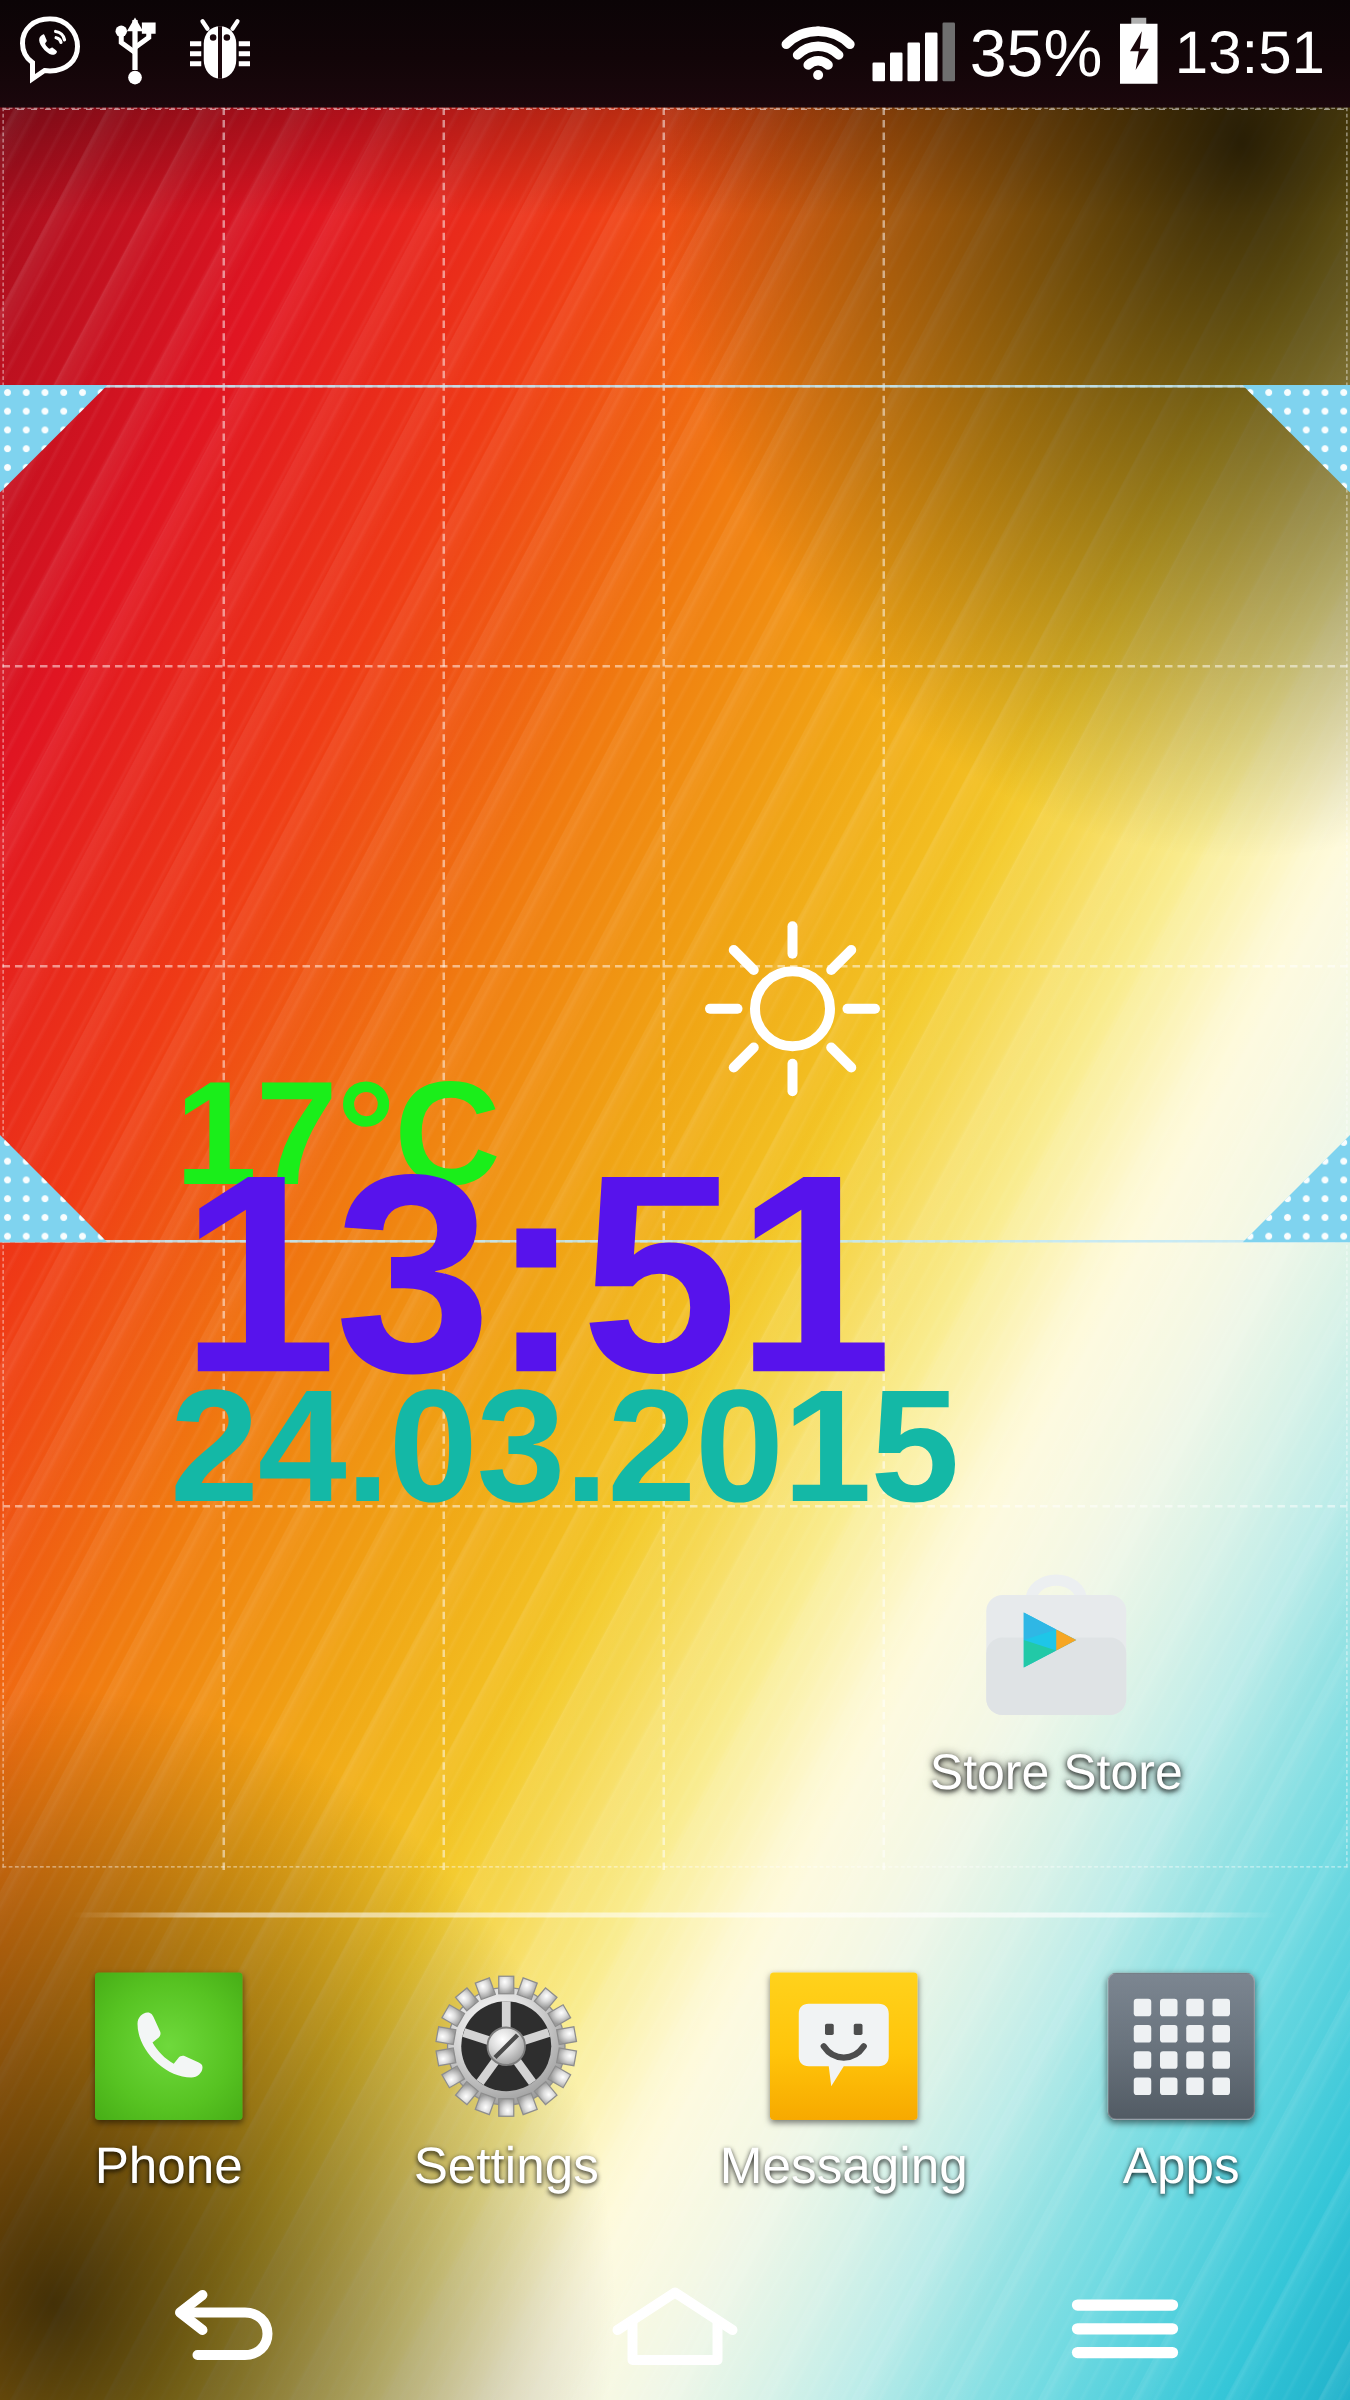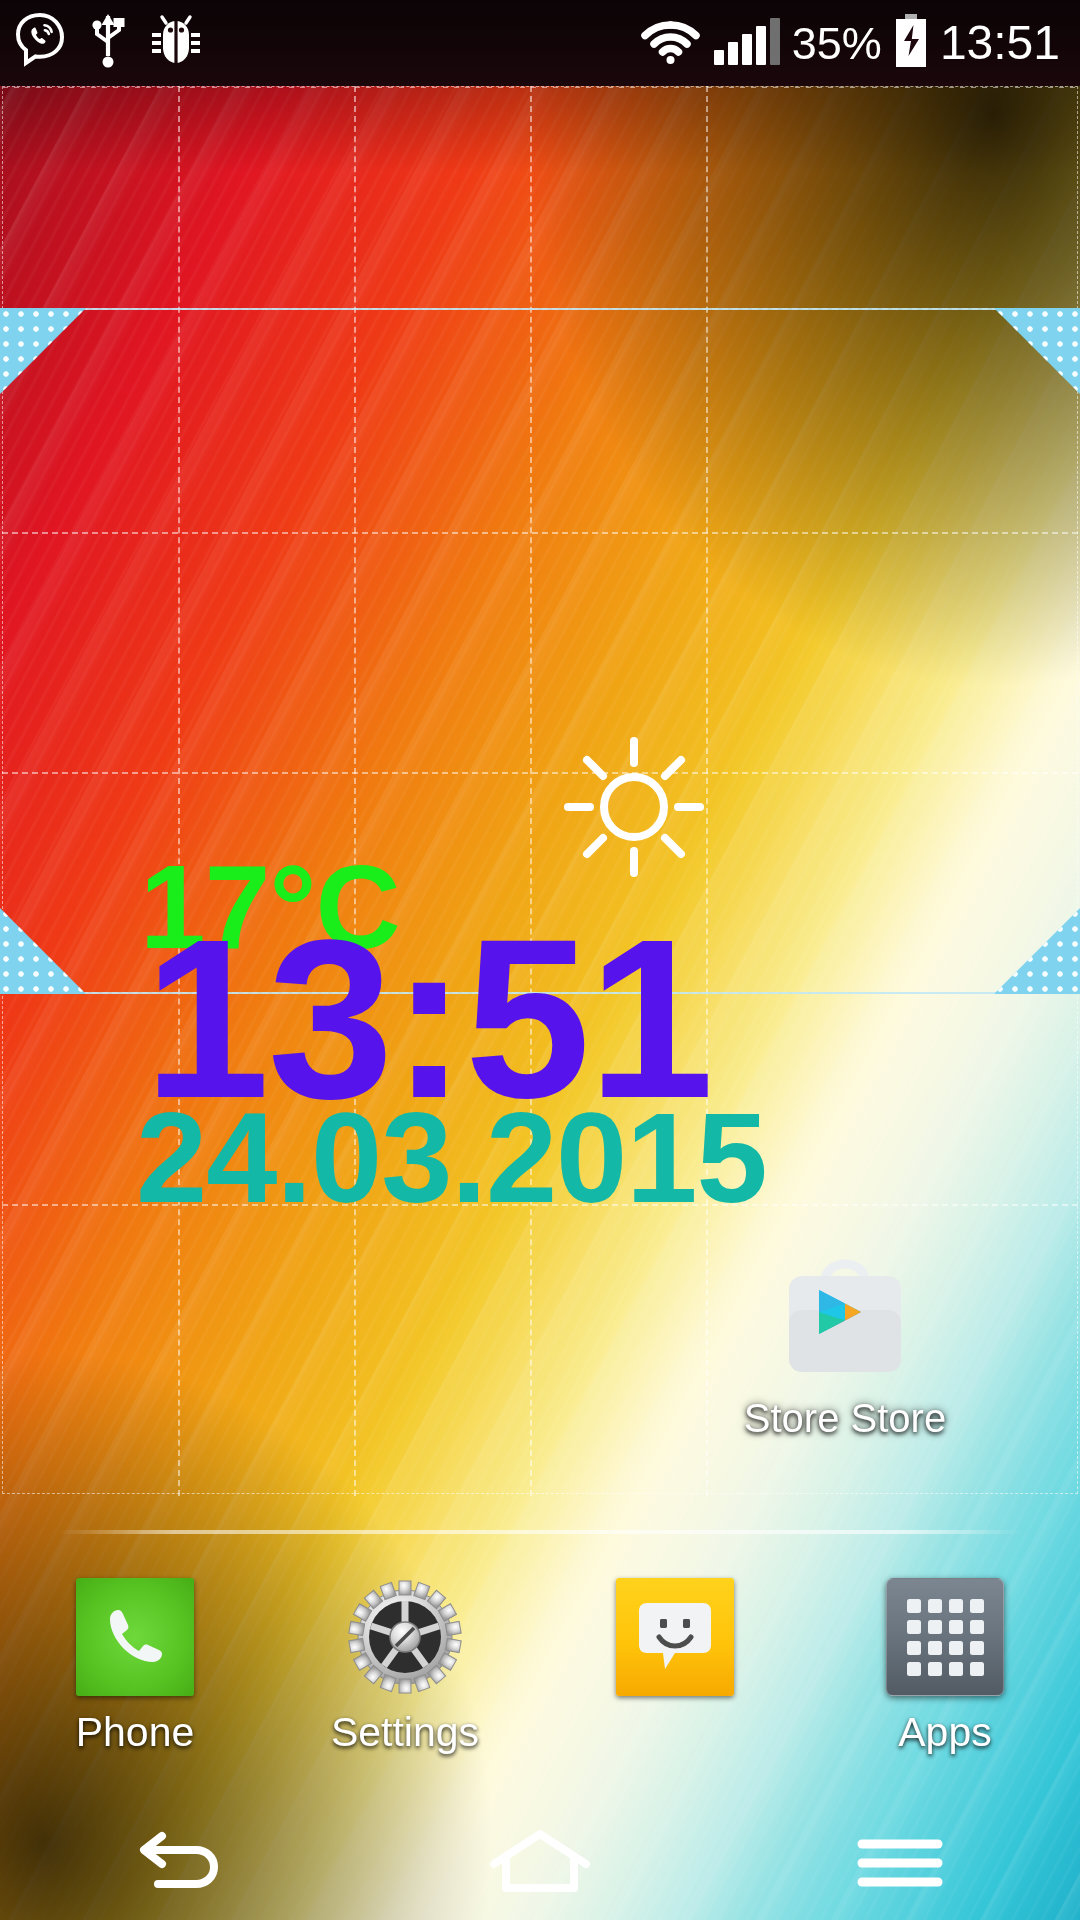--- a/index.html
+++ b/index.html
@@ -80,21 +80,21 @@
 
   
   #statusbar{
     position:absolute; left:0; top:0; width:1080px; height:86px;
     background:linear-gradient(180deg,#0b0406 0%,#120508 55%,#1b070c 100%);
     display:flex; align-items:center; z-index:60;
   }
   .sb-left{ display:flex; align-items:center; gap:22px; padding-left:14px; }
   .sb-right{ margin-left:auto; display:flex; align-items:center; gap:12px; padding-right:20px; }
   .sb-text{ color:#fff; font-size:46px; font-weight:400; letter-spacing:0px; line-height:1; }
-  .sb-pct{ font-size:45px; }
+  .sb-pct{ font-size:53px; }
   .sb-clock{ font-size:48px; }
 
   
   .sig{ display:flex; align-items:flex-end; gap:4px; height:44px; }
   .sig i{ display:block; width:10px; background:#fff; border-radius:1px; }
   .sig i:nth-child(1){ height:15px; }
   .sig i:nth-child(2){ height:23px; }
   .sig i:nth-child(3){ height:31px; }
   .sig i:nth-child(4){ height:39px; }
   .sig i:nth-child(5){ height:47px; background:#6f6f6f; }
@@ -440,20 +440,21 @@
     <div class="iconbox">
       <div class="ic-msg">
         <svg width="84" height="80" viewBox="0 0 84 80">
           <path d="M14 6h56c5 0 8 3 8 8v34c0 5-3 8-8 8H42l-10 16-2-16H14c-5 0-8-3-8-8V14c0-5 3-8 8-8z" fill="#f1f3f4"></path>
           <rect x="27" y="22" width="7" height="9" rx="1.4" fill="#4d4d4d"></rect>
           <rect x="50" y="22" width="7" height="9" rx="1.4" fill="#4d4d4d"></rect>
           <path d="M26 40c4 6 9 9 16 9s12-3 16-9" fill="none" stroke="#4d4d4d" stroke-width="5" stroke-linecap="round"></path>
         </svg>
       </div>
     </div>
+    <div class="lbl">Messaging</div>
   </div>
 
   <div class="dockcell">
     <div class="iconbox">
       <div class="ic-apps">
         <div class="apps-grid">
           <span></span>
             <span></span>
             <span></span>
             <span></span>

